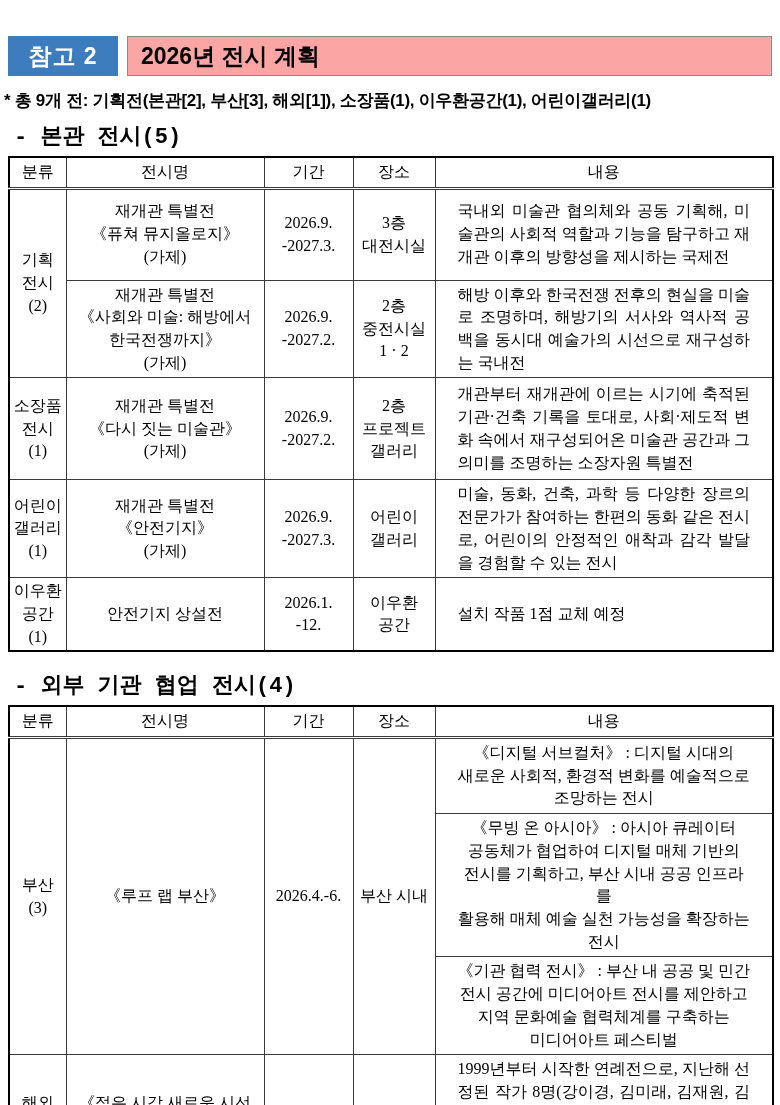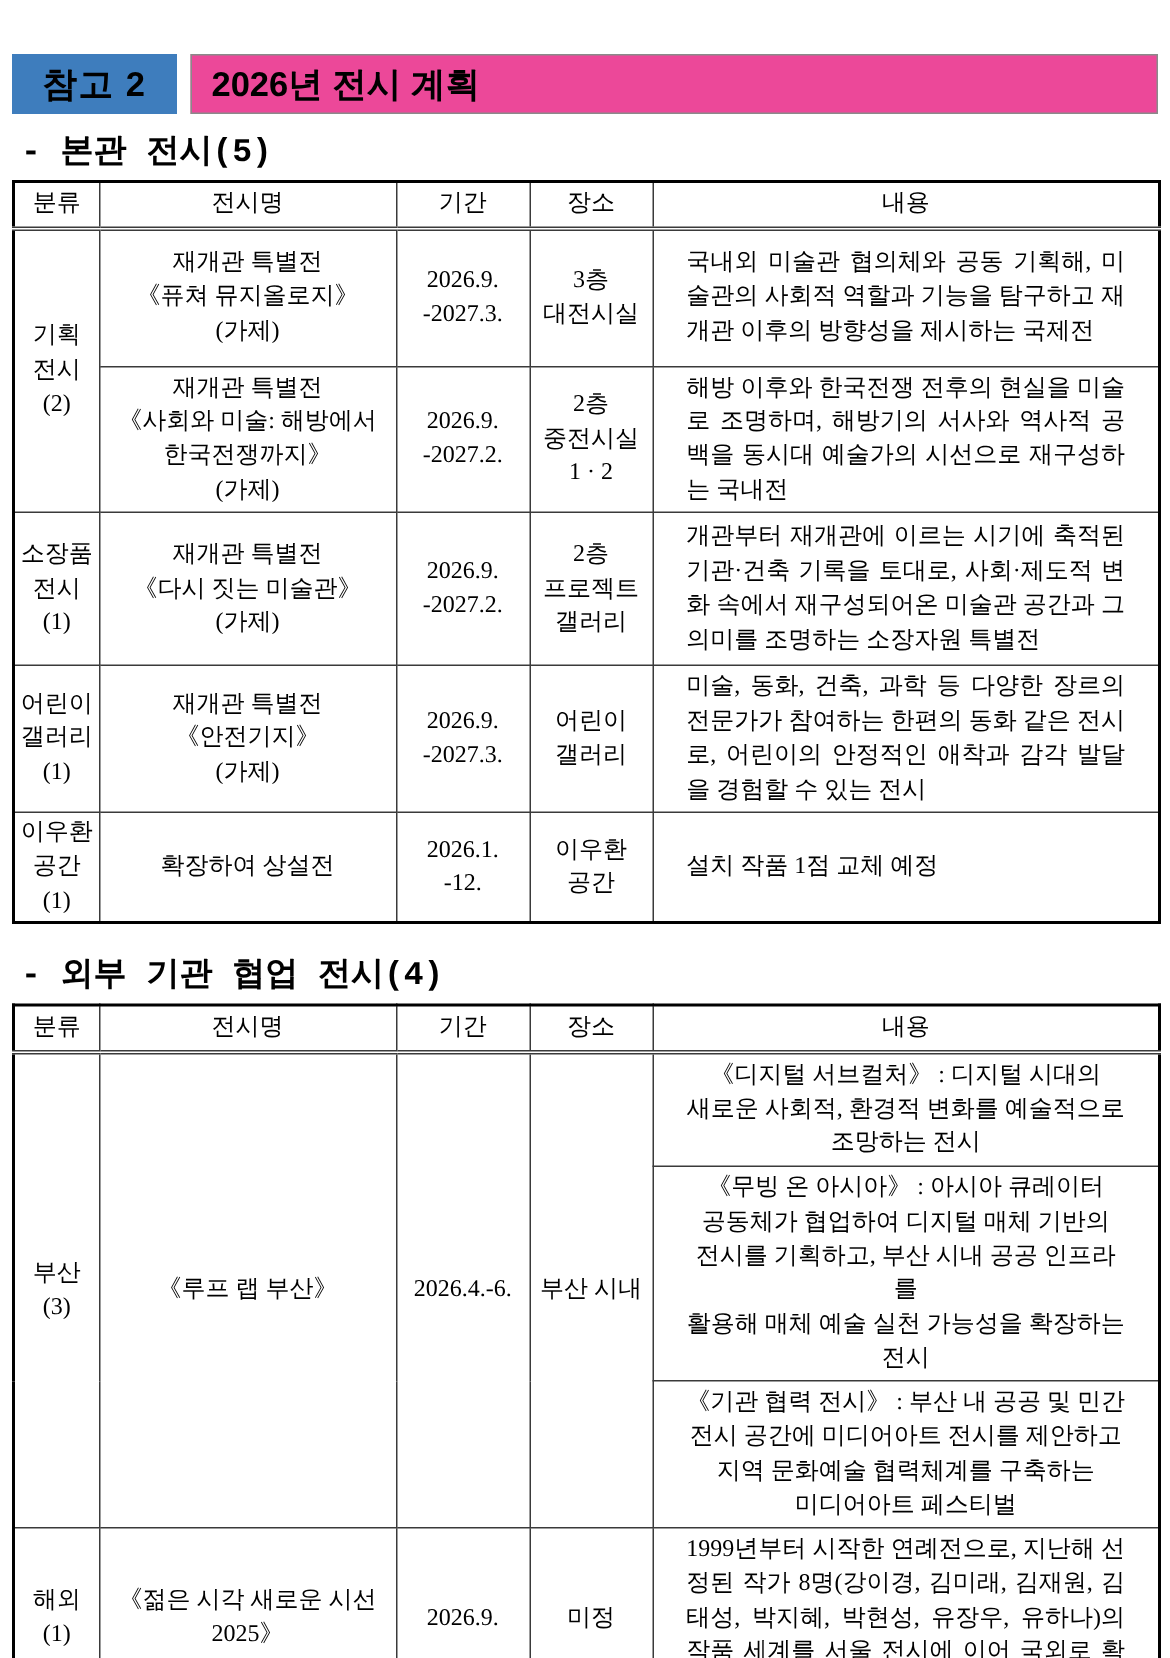--- a/index.html
+++ b/index.html
@@ -2,27 +2,27 @@
 <html><head>
 <meta charset="utf-8">
 <style>
   * { box-sizing: border-box; }
   html, body { margin: 0; padding: 0; background: #ffffff; }
   body { width: 780px; color: #000; font-family: "Liberation Serif", "DejaVu Serif", serif; }
   .page { width: 780px; min-height: 1105px; padding-top: 36px; }
 
   .header-row { display: flex; align-items: stretch; height: 40px; margin: 0 8px; gap: 9px; }
   .badge {
-    width: 110px; background: #3e7dbd; color: #000000;
+    width: 110px; background: #3e7dbd; color: #ffffff;
     display: flex; align-items: center; justify-content: center;
     font-family: "Liberation Sans", sans-serif; font-weight: bold; font-size: 23px;
     letter-spacing: 1px;
   }
   .title-box {
-    flex: 1; border: 1px solid #8a8a8a; background: #ec4899;
+    flex: 1; border: 1px solid #8a8a8a; background: #fca5a5;
     display: flex; align-items: center; padding-left: 13px;
     font-family: "Liberation Sans", sans-serif; font-weight: bold; font-size: 23px;
   }
 
   .summary {
     margin: 13px 4px 0 4px;
     font-family: "Liberation Sans", sans-serif; font-weight: bold; font-size: 17px;
     letter-spacing: -0.3px; white-space: nowrap;
   }
   .section-title {
@@ -52,20 +52,21 @@
 
 <div class="page">
 
   <div class="header-row">
     <div class="badge" style="background-color: rgb(62, 125, 189);">참고 2</div>
     <div class="title-box">
       <span>2026년 전시 계획</span>
     </div>
   </div>
 
+  <div class="summary">* 총 9개 전: 기획전(본관[2], 부산[3], 해외[1]), 소장품(1), 이우환공간(1), 어린이갤러리(1)</div>
 
   <div class="section-title">- 본관 전시(5)</div>
 
   <table class="grid">
     <colgroup>
       <col style="width:57px">
         <col style="width:198px">
         <col style="width:89px">
       <col style="width:82px">
         <col style="width:338px">
@@ -129,21 +130,21 @@
         <td class="c">2026.9.
 -2027.3.</td>
         <td class="c">어린이
 갤러리</td>
         <td class="desc">미술, 동화, 건축, 과학 등 다양한 장르의 전문가가 참여하는 한편의 동화 같은 전시로, 어린이의 안정적인 애착과 감각 발달을 경험할 수 있는 전시</td>
       </tr>
       <tr style="height:64px">
         <td class="cat">이우환
 공간
 (1)</td>
-        <td class="c">확장하여 상설전</td>
+        <td class="c">안전기지 상설전</td>
         <td class="c">2026.1.
 -12.</td>
         <td class="c">이우환
 공간</td>
         <td class="desc">설치 작품 1점 교체 예정</td>
       </tr>
     </tbody>
   </table>
 
   <div class="section-title" style="margin-top:18px">- 외부 기관 협업 전시(4)</div>

